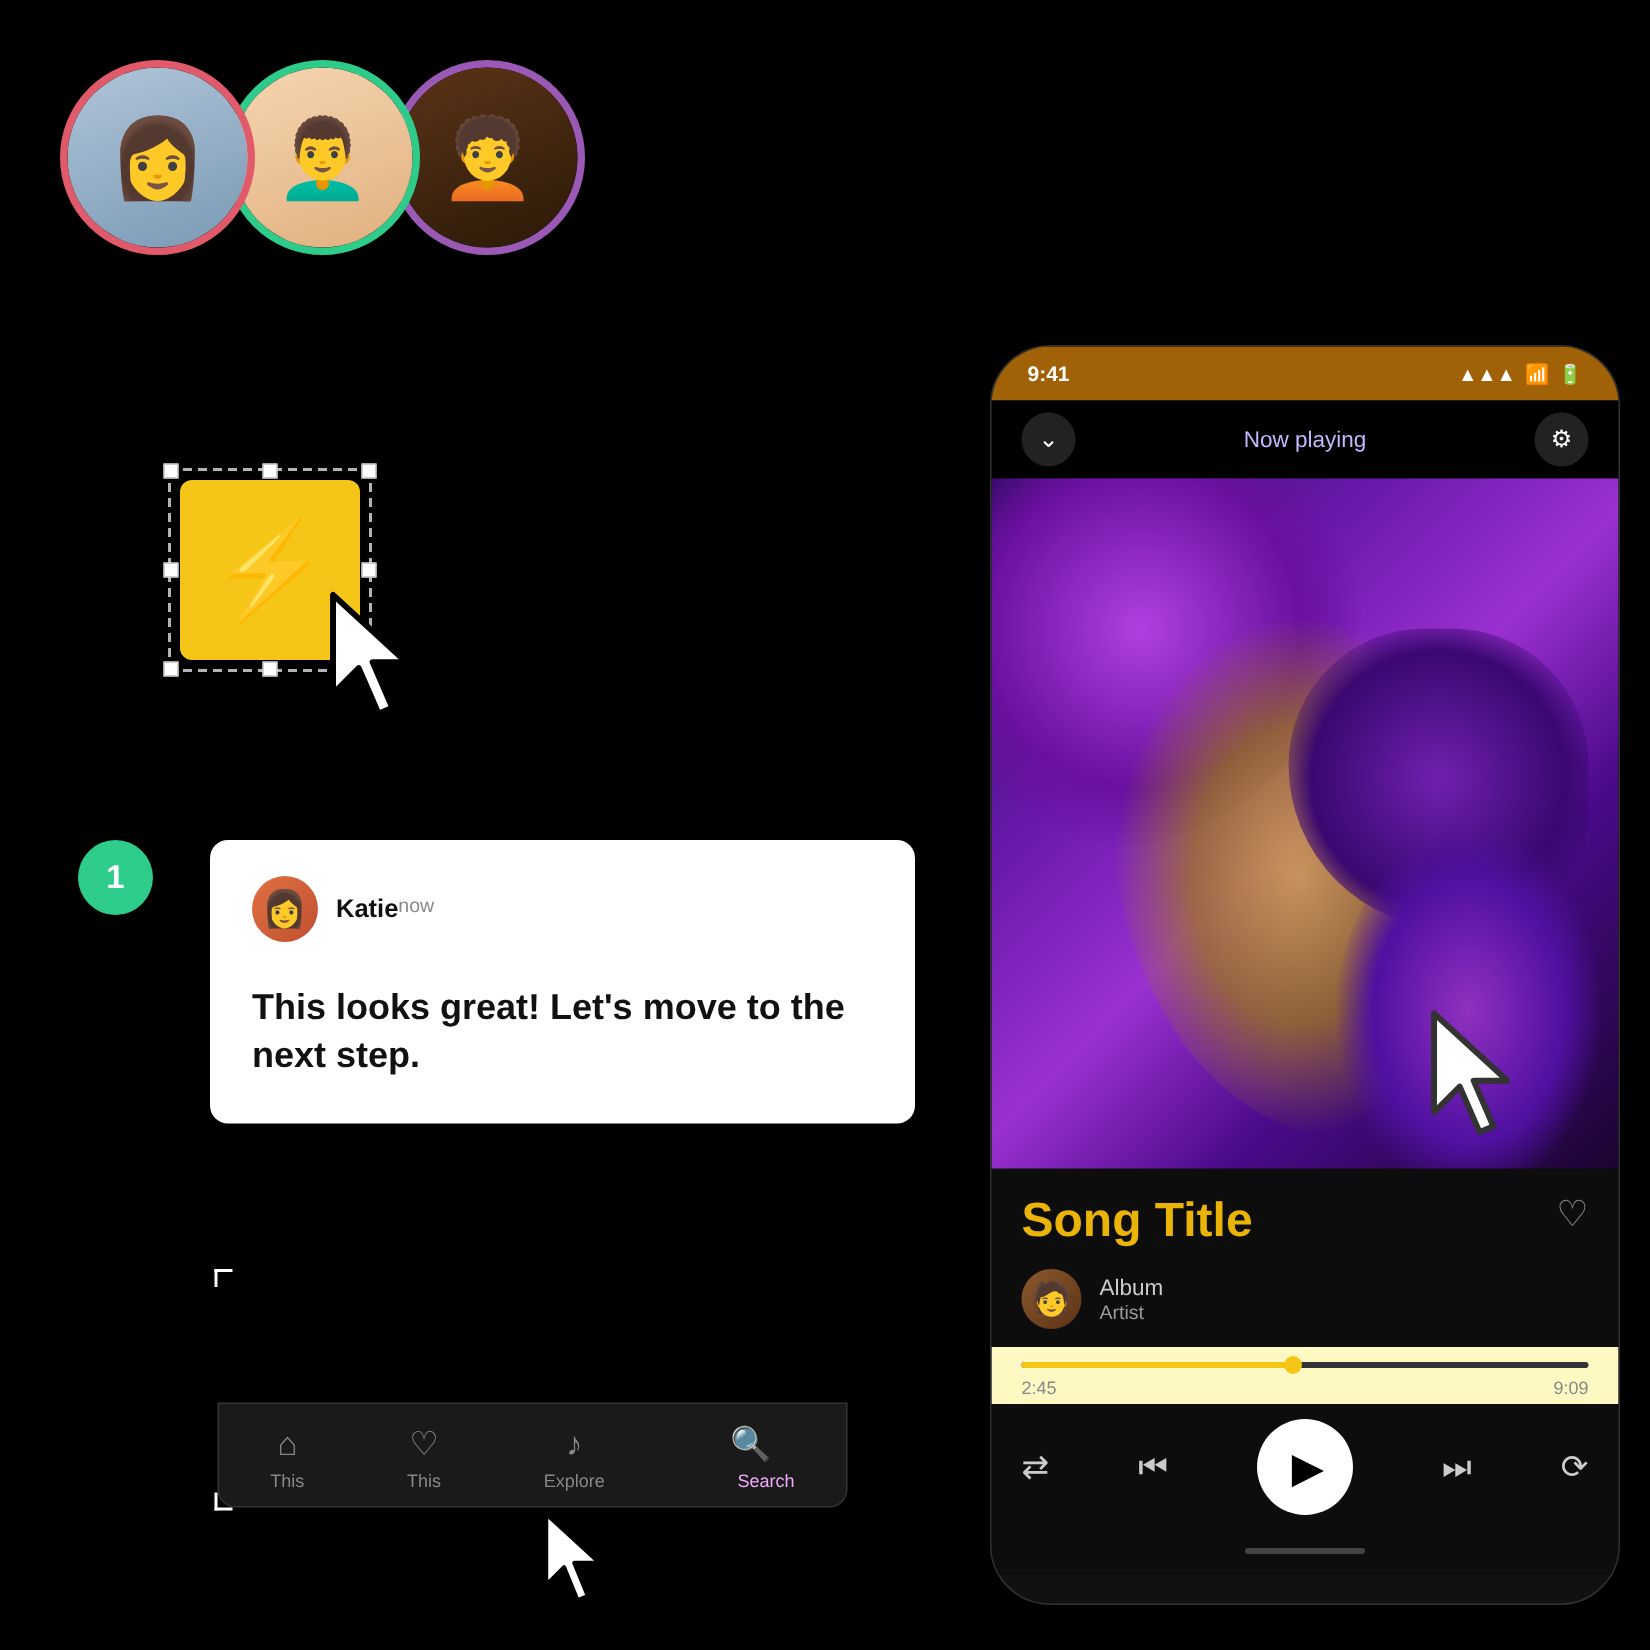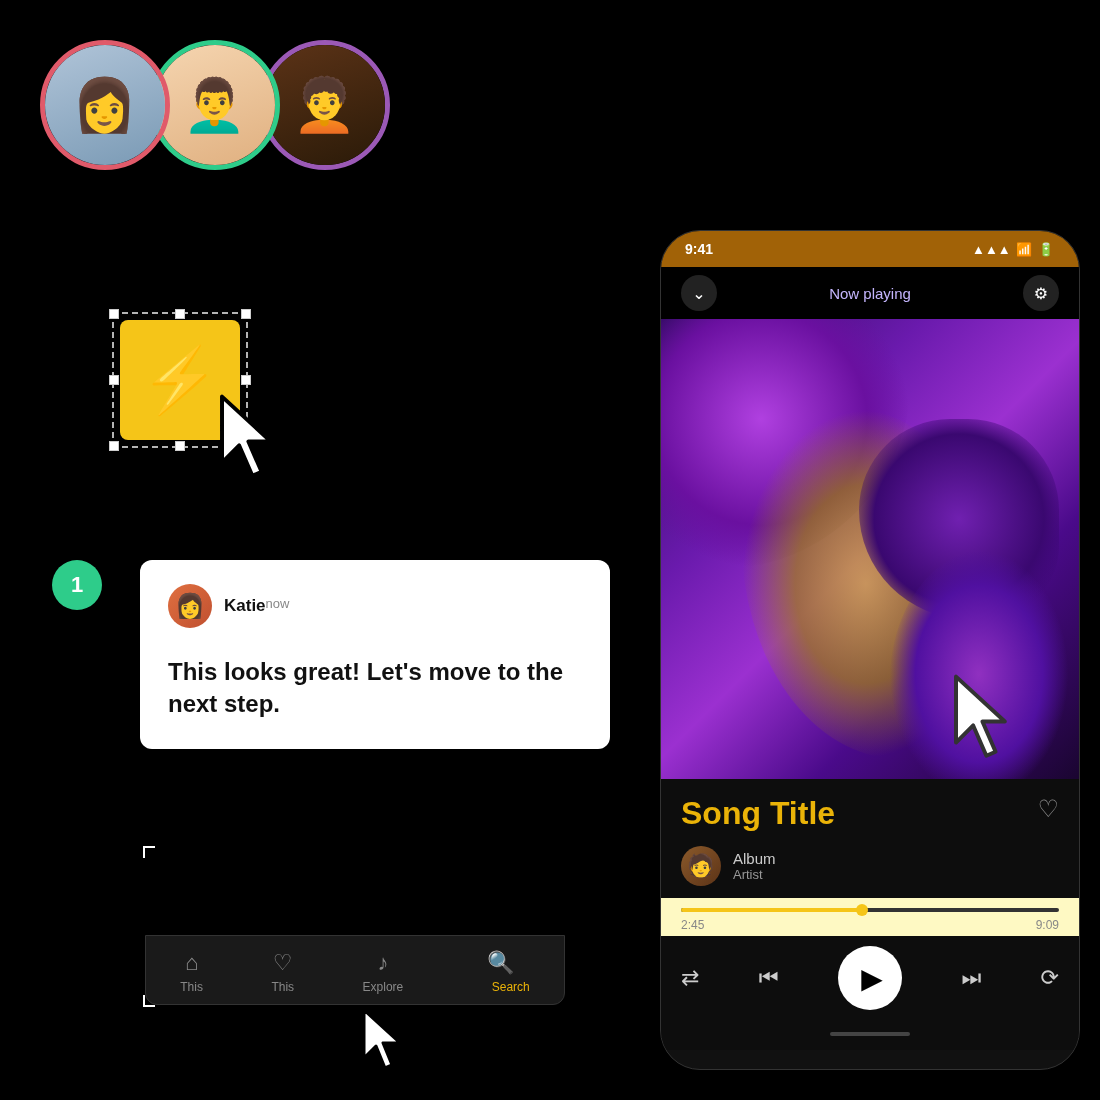--- a/index.html
+++ b/index.html
@@ -515,21 +515,21 @@
   <div class="nav-item">
     <span class="nav-icon">♡</span>
     <span class="nav-label">This</span>
   </div>
   <div class="nav-item">
     <span class="nav-icon">♪</span>
     <span class="nav-label">Explore</span>
   </div>
   <div class="nav-item active">
     <span class="nav-icon" style="color:#F5C518;">🔍</span>
-    <span class="nav-label" style="color:#eab308;margin-left:20px;">Search</span>
+    <span class="nav-label" style="color:#f0abfc;margin-left:20px;">Search</span>
   </div>
 </div>
 
 <div class="cursor-nav" style="position:absolute; bottom:20px; left:360px; z-index:20;">
   <svg width="55" height="70" viewBox="0 0 55 70" fill="none" xmlns="http://www.w3.org/2000/svg">
     <polygon points="4,4 4,52 16,40 25,62 32,59 23,37 40,37" fill="white" stroke="black" stroke-width="3" stroke-linejoin="round"></polygon>
   </svg>
 </div>
 
 <div class="phone-container">

